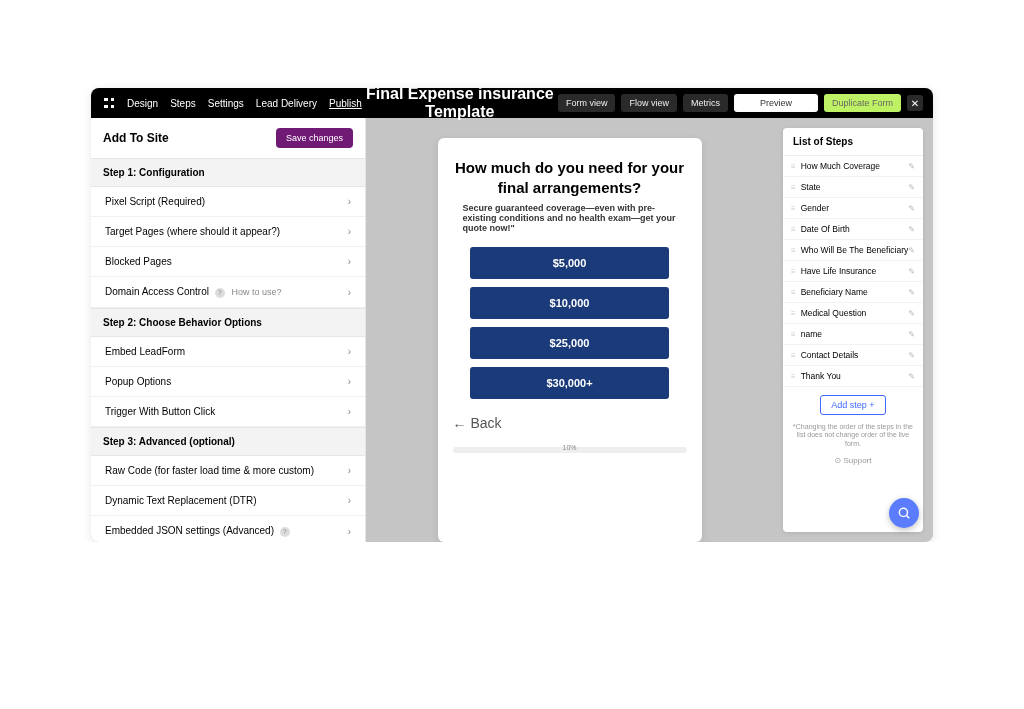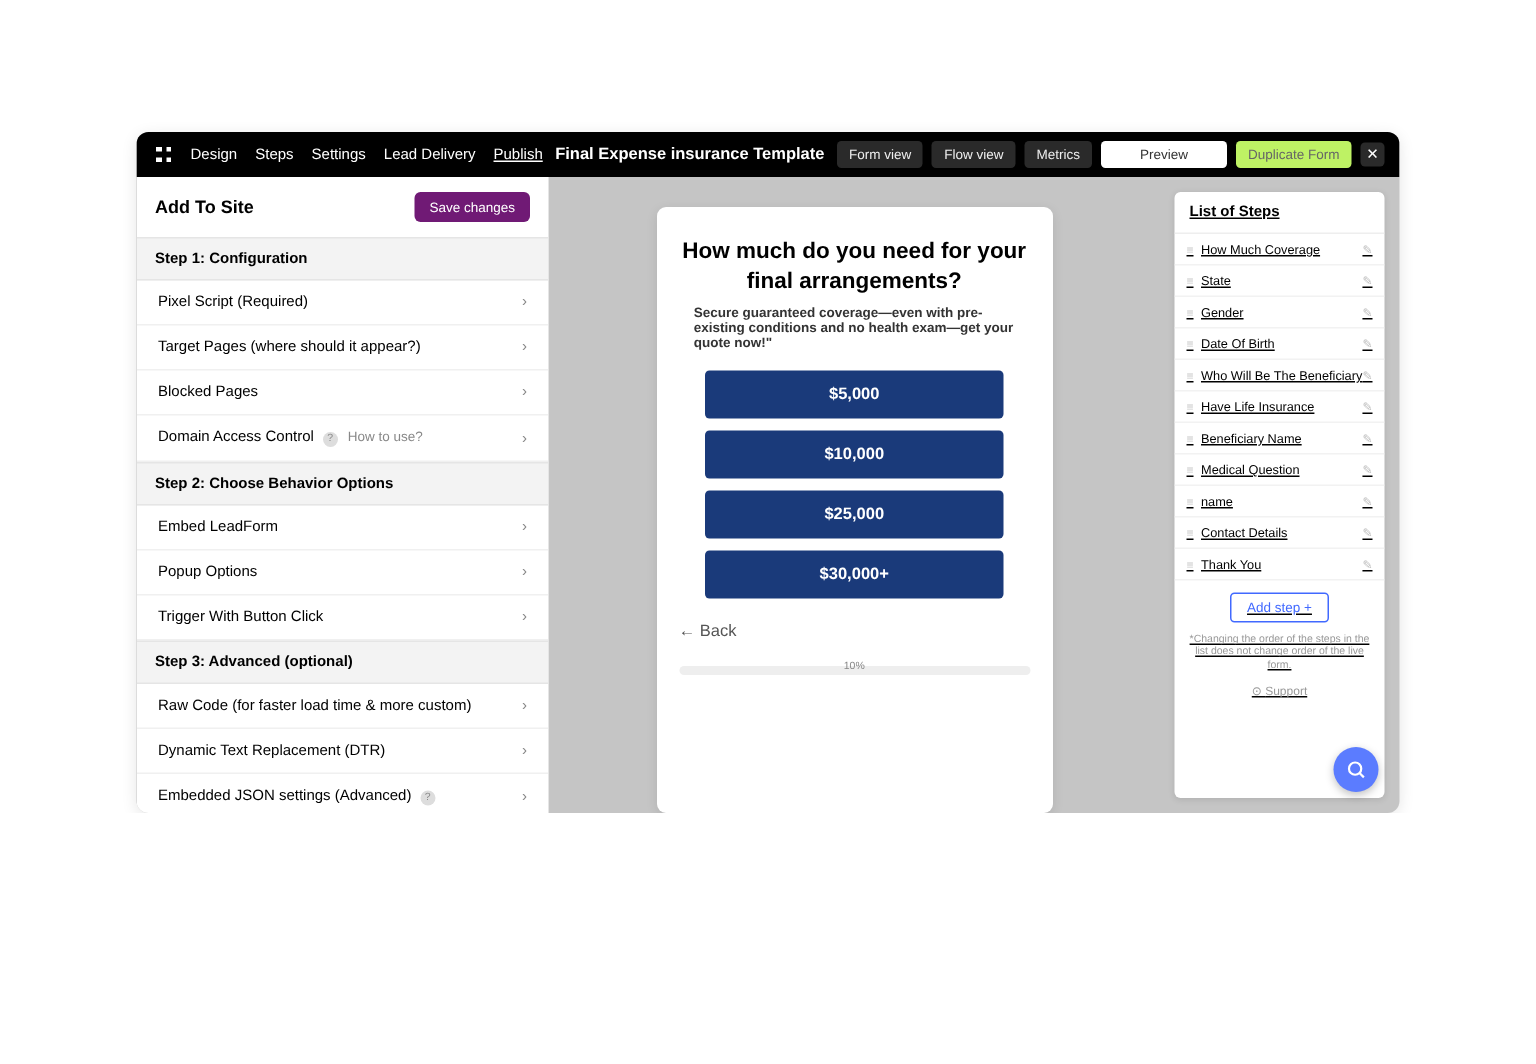--- a/index.html
+++ b/index.html
@@ -22,21 +22,21 @@
   height: 30px;
   display: flex;
   align-items: center;
   padding: 0 10px;
   font-size: 10px;
 }
 .logo { width: 16px; height: 16px; margin-right: 10px; display:flex; align-items:center; justify-content:center; }
 .nav { display:flex; gap:12px; }
 .nav a { color:#fff; text-decoration:none; font-weight:500; cursor:pointer; }
 .nav a.active { text-decoration: underline; }
-.title { flex:1; text-align:center; font-weight:700; font-size:11px; }
+.title { flex:1; text-align:center; font-weight:700; font-size:16px; }
 .right-nav { display:flex; gap:6px; align-items:center; }
 .pill-dark { background:#2a2a2a; color:#eee; padding:4px 8px; border-radius:3px; font-size:9px; cursor:pointer; }
 .pill-light { background:#fff; color:#333; padding:4px 26px; border-radius:3px; font-size:9px; cursor:pointer; }
 .pill-gray { background:#bef264; color:#666; padding:4px 8px; border-radius:3px; font-size:9px; cursor:pointer; }
 .close-x { width:16px; height:16px; display:flex; align-items:center; justify-content:center; background:#2a2a2a; border-radius:3px; cursor:pointer; font-size:10px; }
 
 .main { flex:1; display:flex; overflow:hidden; }
 .sidebar { width:275px; background:#fff; overflow-y:auto; border-right:1px solid #e5e5e5; }
 .sidebar-header { display:flex; align-items:center; justify-content:space-between; padding:10px 12px; }
 .sidebar-header h3 { font-size:12px; font-weight:600; }
@@ -45,25 +45,25 @@
 .sb-item { display:flex; align-items:center; justify-content:space-between; padding:9px 14px; font-size:10px; border-bottom:1px solid #f0f0f0; cursor:pointer; }
 .chev { color:#888; font-size:10px; }
 .htu { color:#888; font-size:9px; margin-left:4px; }
 .info-dot { display:inline-block; width:10px; height:10px; border-radius:50%; background:#ddd; color:#888; font-size:7px; text-align:center; line-height:10px; margin-left:3px; }
 
 .center { flex:1; display:flex; justify-content:center; padding:20px 10px 0; overflow:hidden; }
 .form-card { background:#fff; width:264px; border-radius:6px; padding:20px 15px 10px; box-shadow:0 2px 8px rgba(0,0,0,0.1); position:relative; }
 .form-card h2 { font-size:15px; font-weight:700; text-align:center; line-height:1.3; margin-bottom:6px; }
 .form-card p.sub { font-size:9px; font-weight:600; color:#333; margin-bottom:14px; padding:0 10px; }
 .opt-btn { display:block; width:85%; margin:0 auto 8px; background:#1a3a7a; color:#fff; text-align:center; padding:10px 0; font-size:11px; font-weight:600; border-radius:3px; cursor:pointer; }
-.back-link { font-size:11px; color:#555; cursor:pointer; margin-top:8px; display:inline-block; }
+.back-link { font-size:14px; color:#555; cursor:pointer; margin-top:8px; display:inline-block; }
 .progress-track { height:6px; background:#eee; border-radius:3px; margin-top:15px; position:relative; }
 .progress-label { position:absolute; left:50%; top:-3px; transform:translateX(-50%); font-size:7px; color:#888; }
 
-.steps-panel { width:140px; background:#fff; margin:10px; border-radius:4px; box-shadow:0 1px 4px rgba(0,0,0,0.1); display:flex; flex-direction:column; overflow:hidden;text-decoration:underline; }
+.steps-panel { width:140px; background:#fff; margin:10px; border-radius:4px; box-shadow:0 1px 4px rgba(0,0,0,0.1); display:flex; flex-direction:column; overflow:hidden; }
 .steps-header { padding:8px 10px; font-size:10px; font-weight:700; border-bottom:1px solid #eee; }
 .step-row { display:flex; align-items:center; padding:5px 8px; font-size:8.5px; border-bottom:1px solid #f2f2f2; cursor:pointer; }
 .drag-handle { color:#ccc; font-size:8px; margin-right:5px; cursor:grab; }
 .step-row .pen { margin-left:auto; color:#bbb; font-size:8px; }
 .add-step-btn { margin:8px auto; padding:4px 10px; border:1px solid #4169ff; background:#fff; color:#4169ff; font-size:9px; border-radius:3px; cursor:pointer; display:block; }
 .disclaimer { font-size:7px; color:#999; text-align:center; padding:0 8px 4px; line-height:1.2; }
 .support { font-size:8px; color:#999; text-align:center; padding:4px 0 8px; cursor:pointer; }
 
 .fab { position:absolute; bottom:14px; right:14px; width:30px; height:30px; background:#5b7cff; border-radius:50%; display:flex; align-items:center; justify-content:center; color:#fff; cursor:pointer; box-shadow:0 2px 6px rgba(0,0,0,0.25); }
 </style>

